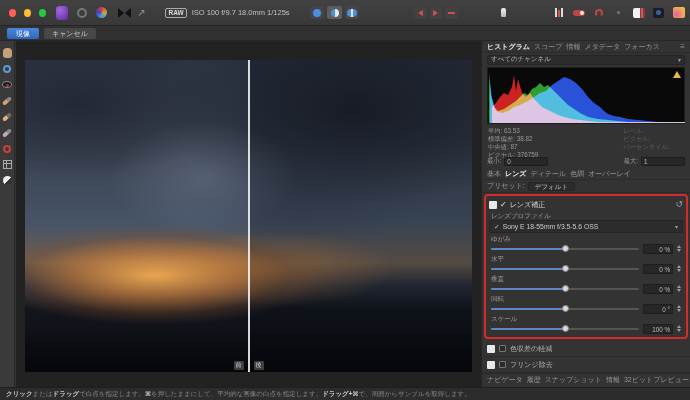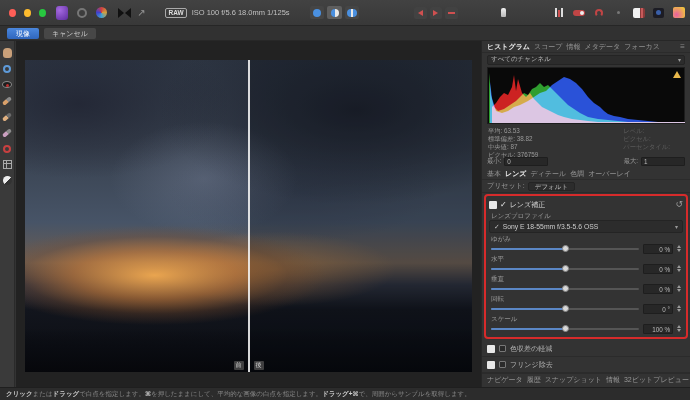--- a/index.html
+++ b/index.html
@@ -145,21 +145,21 @@
     <div class="ticon">
         <div class="colorwheel"></div>
       </div>
     <div class="ticon">
         <div class="bowtie"></div>
       </div>
     <div class="ticon">
         <span class="sharearrow">↗</span>
       </div>
     <span class="rawbadge">RAW</span>
-    <span class="exif">ISO 100 f/5.6 18.0mm 1/125s</span>
+    <span class="exif">ISO 100 f/9.7 18.0mm 1/125s</span>
     <div style="width:20px"></div>
     <div class="viewbtn">
         <div class="vb-circle"></div>
       </div>
     <div class="viewbtn sel">
         <div class="vb-split"></div>
       </div>
     <div class="viewbtn">
         <div class="vb-mirror"></div>
       </div>

